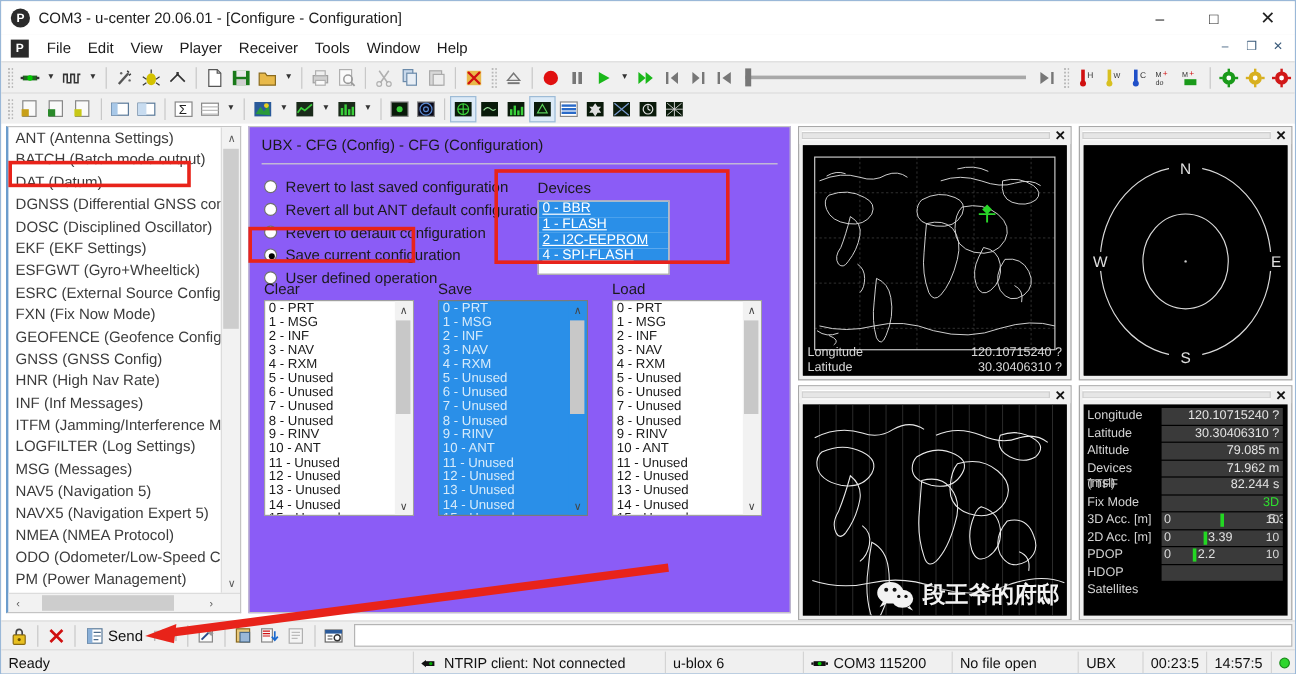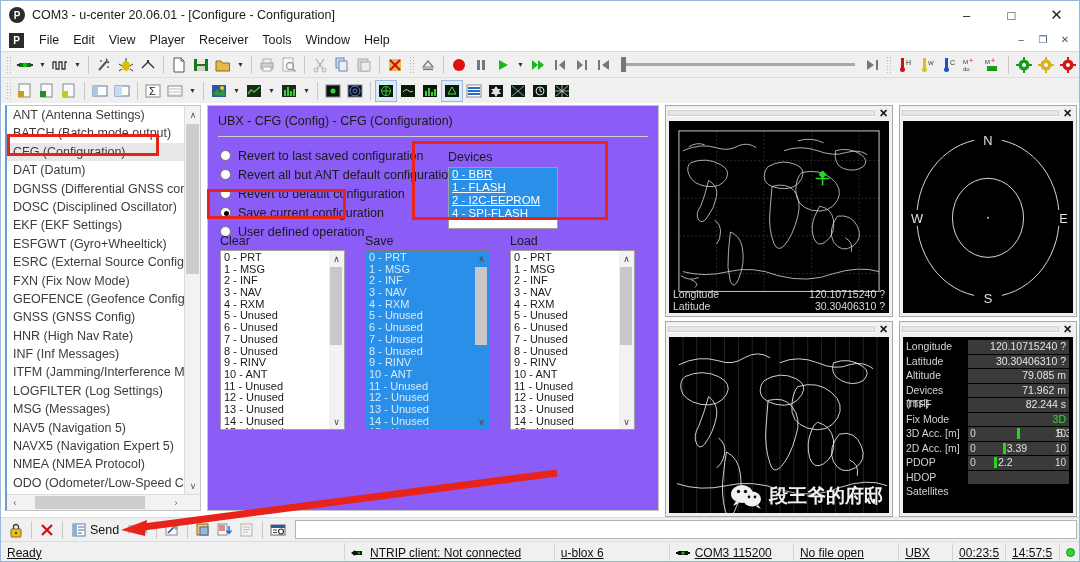--- a/index.html
+++ b/index.html
@@ -321,21 +321,21 @@
   }
 
   
   .statusbar {
     position: absolute; left: 0; top: 540px; width: 1080px; height: 22px;
     background: #f0f0f0; border-top: 1px solid #dcdcdc;
     display: flex; align-items: center; font-size: 12px; color: #111;
   }
   .st-cell {
     height: 20px; display: flex; align-items: center;
-    padding: 0 6px; border-left: 1px solid #d4d4d4; text-decoration: underline;
+    padding: 0 6px; border-left: 1px solid #d4d4d4;
   }
   .st-cell.first { border-left: none; }
   .st-led {
     width: 9px; height: 9px; border-radius: 50%;
     background: #2fd62f; border: 1px solid #1a8c1a;
   }
 
   
   .annot {
     position: absolute; border: 3px solid #e8231a;
@@ -776,21 +776,20 @@
         </svg>
     </div>
   </div>
 
   <div class="workspace">
 
     <div class="sidebar">
       <div class="side-items" id="side-items">
           <div class="side-item">ANT (Antenna Settings)</div>
           <div class="side-item">BATCH (Batch mode output)</div>
-          <div class="side-item selected">CFG (Configuration)</div>
           <div class="side-item">DAT (Datum)</div>
           <div class="side-item">DGNSS (Differential GNSS config</div>
           <div class="side-item">DOSC (Disciplined Oscillator)</div>
           <div class="side-item">EKF (EKF Settings)</div>
           <div class="side-item">ESFGWT (Gyro+Wheeltick)</div>
           <div class="side-item">ESRC (External Source Config)</div>
           <div class="side-item">FXN (Fix Now Mode)</div>
           <div class="side-item">GEOFENCE (Geofence Config)</div>
           <div class="side-item">GNSS (GNSS Config)</div>
           <div class="side-item">HNR (High Nav Rate)</div>

